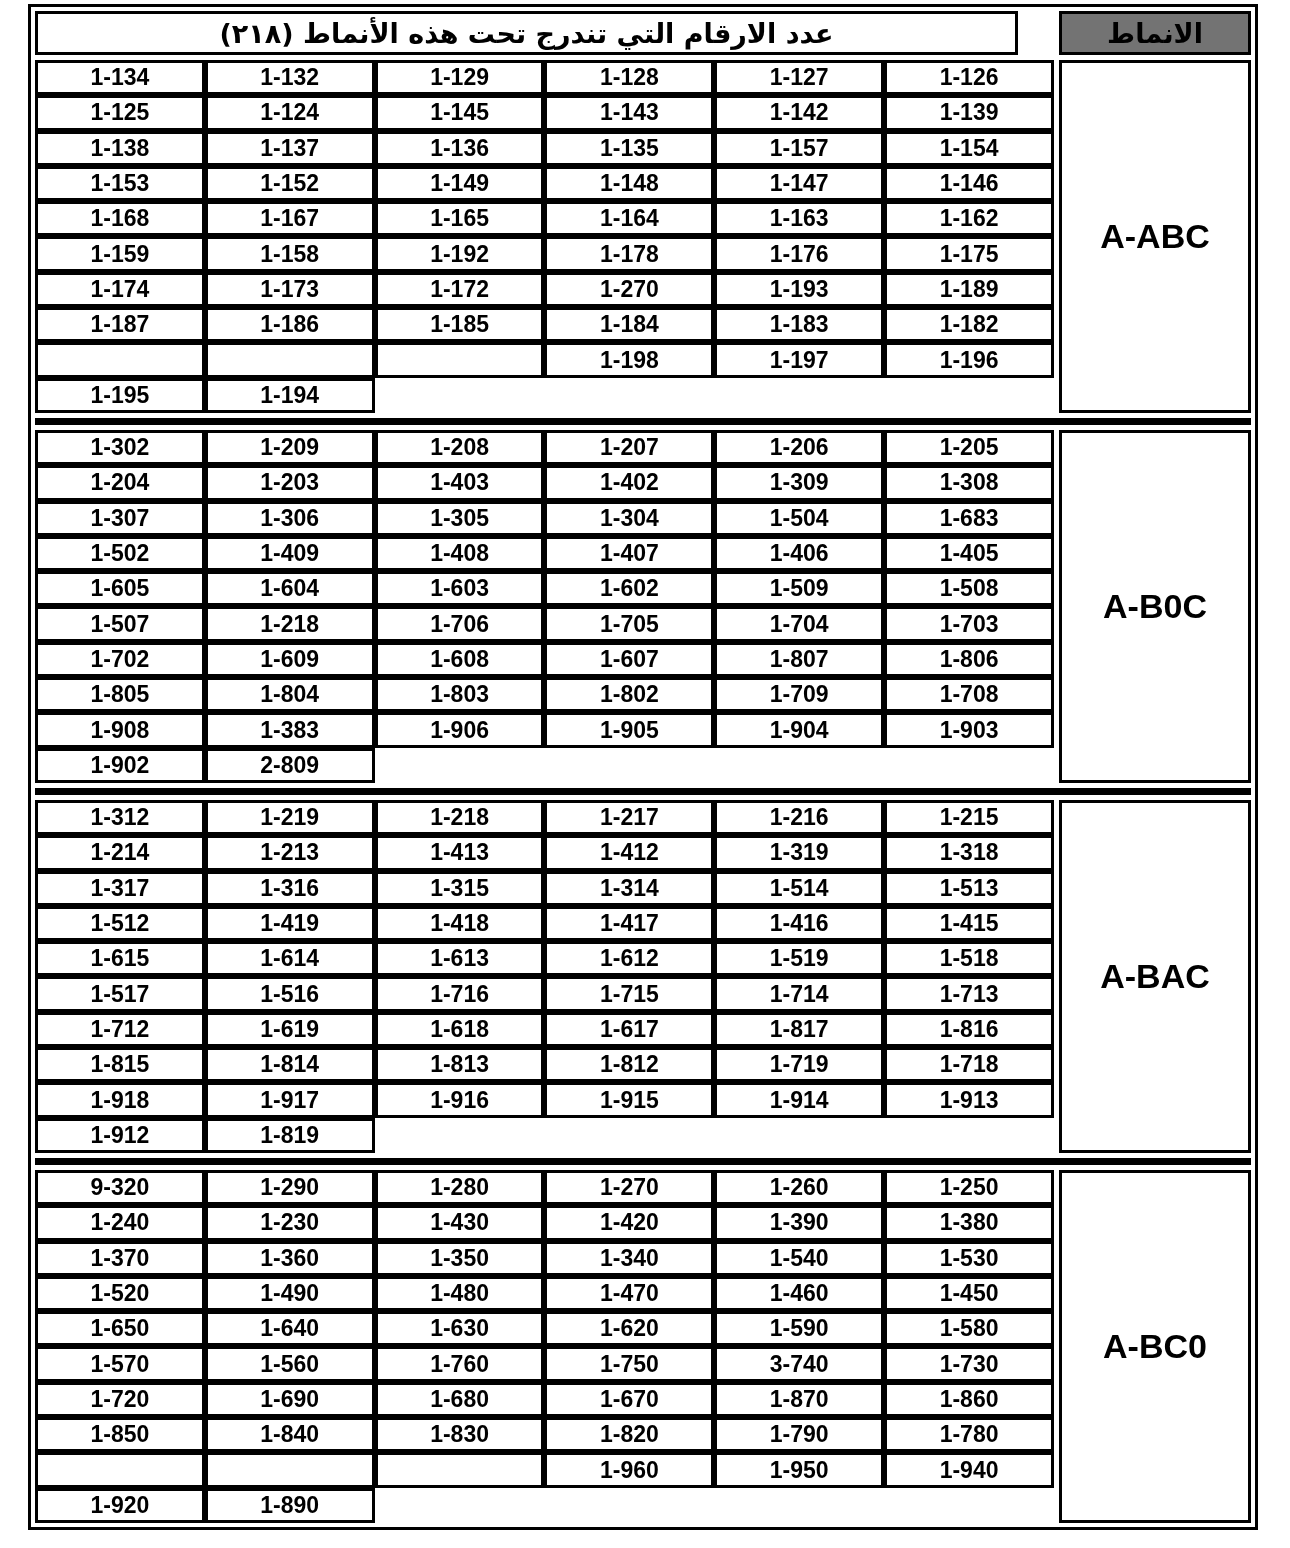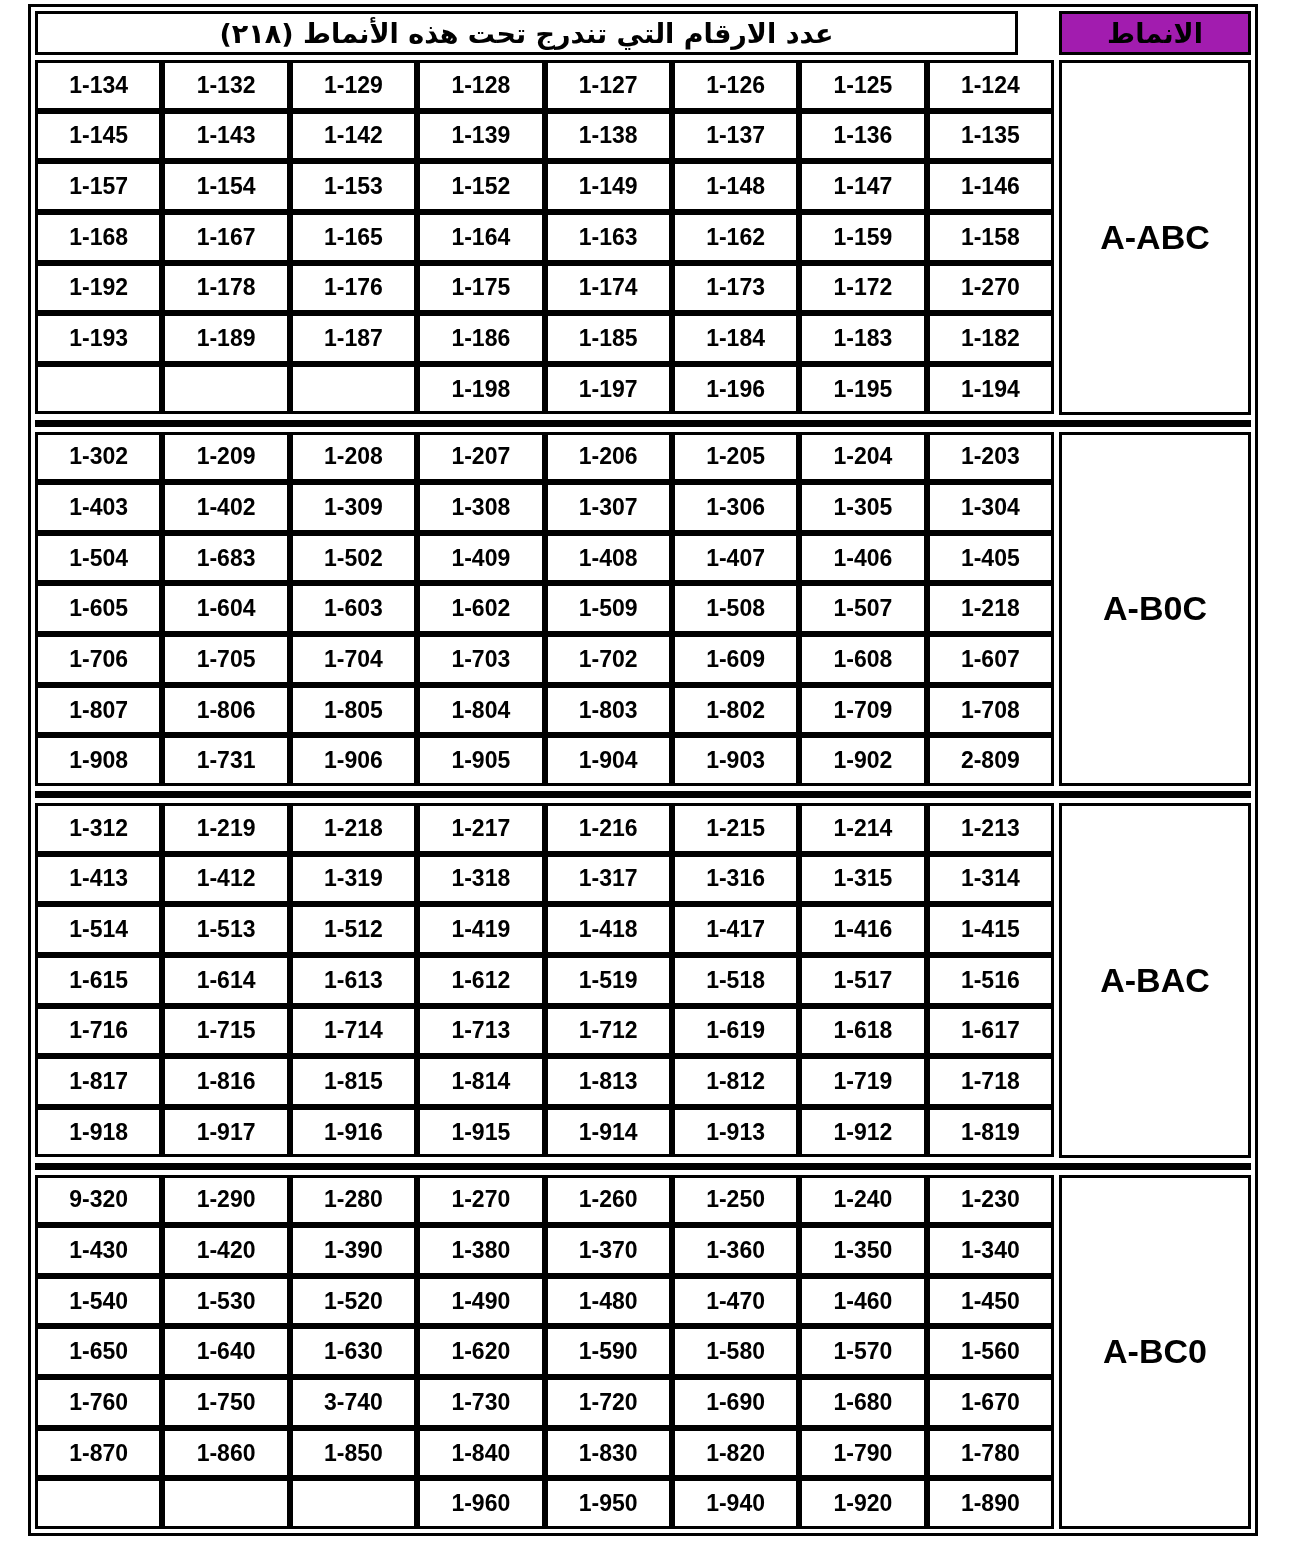--- a/index.html
+++ b/index.html
@@ -1,18 +1,18 @@
 <!DOCTYPE html>
 <html lang="ar"><head>
 <meta charset="utf-8">
 <style>
   html,body{margin:0;padding:0;background:#ffffff;}
   .page{
     width:1290px;height:1548px;box-sizing:border-box;
-    padding:4px 32px 12px 28px;background:#ffffff;
+    padding:4px 32px 18px 28px;background:#ffffff;
     font-family:"Liberation Sans",sans-serif;color:#000;
   }
   .table-outer{
     border:3px solid #000;box-sizing:border-box;height:100%;
     padding:4px;display:flex;flex-direction:column;gap:5px;background:#fff;
   }
   .trow{display:flex;gap:5px;min-height:0;}
   .header-row{flex:0 0 44px;}
   .section-row{flex:1 1 0;}
   .cell{
@@ -22,36 +22,36 @@
   }
   .main-header{
     flex:1 1 auto;font-size:27px;direction:rtl;
     font-family:"DejaVu Sans",sans-serif;letter-spacing:0px;
   }
   .patterns-header{
     flex:0 0 192px;font-size:27px;direction:rtl;
     font-family:"DejaVu Sans",sans-serif;
   }
   .sec-grid{
-    flex:1 1 auto;display:grid;grid-template-columns:repeat(8,1fr);
+    flex:1 1 auto;display:grid;grid-template-columns:repeat(6,1fr);
     grid-auto-rows:1fr;min-width:0;
   }
   .num-cell{font-size:23px;font-family:"Liberation Sans",sans-serif;white-space:nowrap;}
   .label-cell{flex:0 0 192px;font-size:34px;font-family:"Liberation Sans",sans-serif;}
   .divider{flex:0 0 7px;background:#000;}
 </style>
 </head>
 <body>
 
 <div class="page">
   <div class="table-outer">
 
     <div class="trow header-row">
       <div class="cell main-header">عدد الارقام التي تندرج تحت هذه الأنماط  (٢١٨)</div>
-      <div class="cell patterns-header" style="background: #a21caf; margin-left: 36px;">الانماط</div>
+      <div class="cell patterns-header" style="background: #737373; margin-left: 36px;">الانماط</div>
     </div>
 
     <div style="display:flex;flex-direction:column;gap:5px;flex:1 1 auto;min-height:0;">
         <div class="trow section-row">
           <div class="sec-grid">
             <div class="cell num-cell">1-134</div>
             <div class="cell num-cell">1-132</div>
             <div class="cell num-cell">1-129</div>
             <div class="cell num-cell">1-128</div>
             <div class="cell num-cell">1-127</div>
@@ -154,21 +154,21 @@
             <div class="cell num-cell">1-607</div>
             <div class="cell num-cell">1-807</div>
             <div class="cell num-cell">1-806</div>
             <div class="cell num-cell">1-805</div>
             <div class="cell num-cell">1-804</div>
             <div class="cell num-cell">1-803</div>
             <div class="cell num-cell">1-802</div>
             <div class="cell num-cell">1-709</div>
             <div class="cell num-cell">1-708</div>
             <div class="cell num-cell">1-908</div>
-            <div class="cell num-cell">1-731</div>
+            <div class="cell num-cell">1-383</div>
             <div class="cell num-cell">1-906</div>
             <div class="cell num-cell">1-905</div>
             <div class="cell num-cell">1-904</div>
             <div class="cell num-cell">1-903</div>
             <div class="cell num-cell">1-902</div>
             <div class="cell num-cell">2-809</div>
           </div>
           <div class="cell label-cell">A-B0C</div>
         </div>
         <div class="divider"></div>

